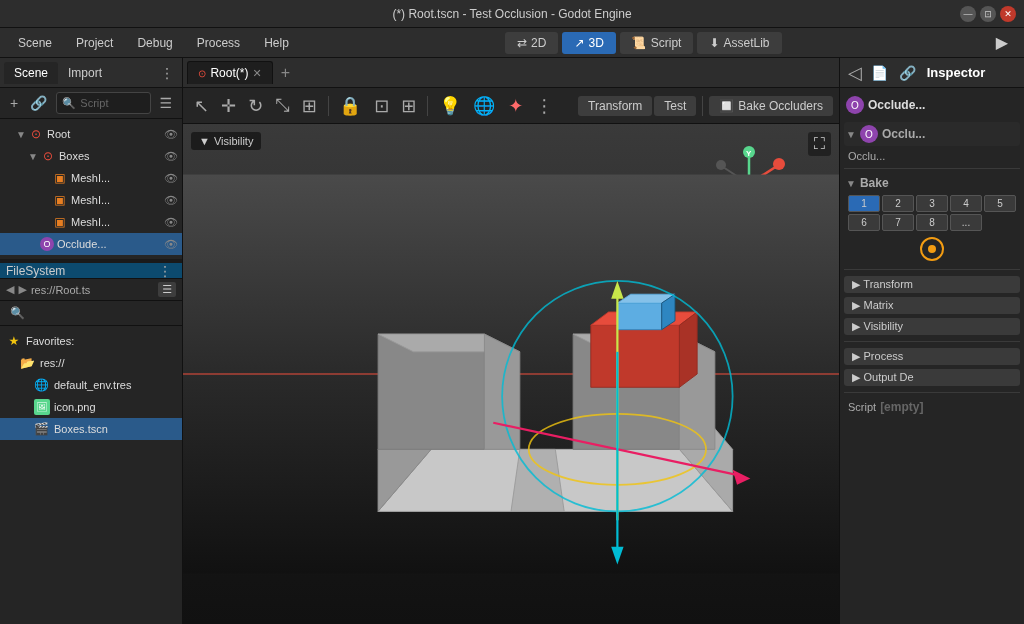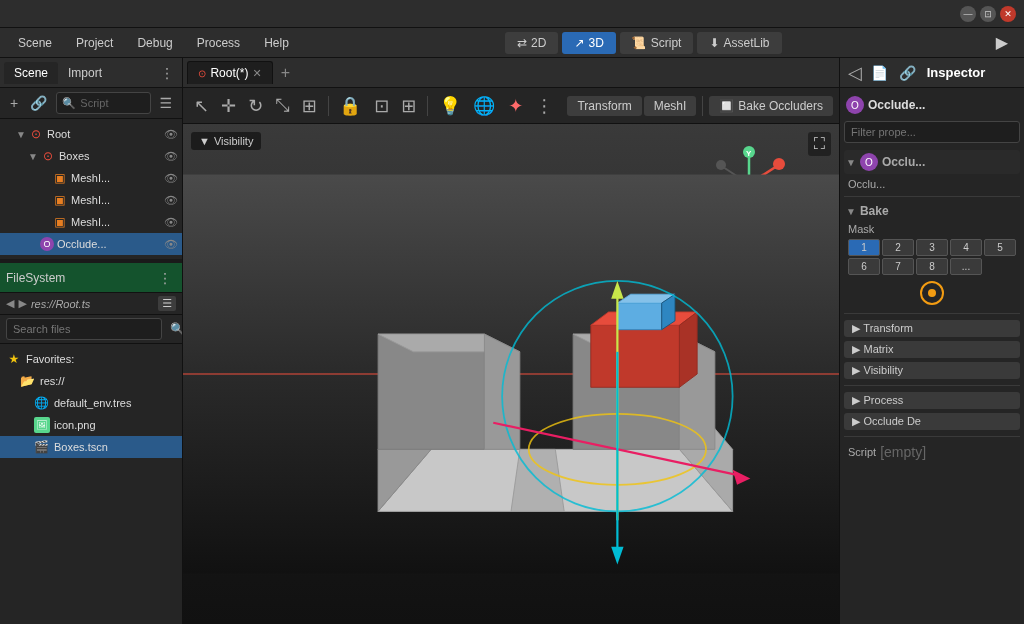--- a/index.html
+++ b/index.html
@@ -48,25 +48,25 @@
     .tree-icon { width: 16px; height: 16px; flex-shrink: 0; display: flex; align-items: center; justify-content: center; font-size: 12px; margin-right: 3px; }
     .tree-label { flex: 1; font-size: 11px; color: #ddd; white-space: nowrap; overflow: hidden; text-overflow: ellipsis; }
     .tree-eye { color: #888; font-size: 11px; margin-left: 2px; }
     .dot-red { color: #e74c3c; }
 
     
     .panel-divider { height: 4px; background: #1a1a1a; cursor: row-resize; }
 
     
     #filesystem-panel { flex: 1; display: flex; flex-direction: column; overflow: hidden; }
-    #fs-header { display: flex; align-items: center; padding: 4px 6px; background: #14532d; border-bottom: 1px solid #111; height: 30px; }
+    #fs-header { display: flex; align-items: center; padding: 4px 6px; background: #0c4a6e; border-bottom: 1px solid #111; height: 16px; }
     #fs-title { font-size: 12px; color: #ccc; flex: 1; }
     #fs-path { display: flex; align-items: center; padding: 3px 6px; background: #252525; border-bottom: 1px solid #111; gap: 4px; }
     .path-arrow { color: #888; font-size: 11px; cursor: pointer; }
-    .path-text { font-size: 11px; color: #aaa; flex: 1; font-style: italic; }
+    .path-text { font-size: 11px; color: #aaa; flex: 1; }
     .path-menu-btn { background: #3d3d3d; border: none; color: #ccc; padding: 1px 4px; border-radius: 2px; cursor: pointer; font-size: 11px; }
     #fs-search { display: flex; align-items: center; padding: 3px 6px; background: #252525; border-bottom: 1px solid #111; gap: 4px; }
     .fs-search-input { flex: 1; background: #1e1e1e; border: 1px solid #444; border-radius: 3px; padding: 2px 6px; color: #ccc; font-size: 11px; height: 22px; }
     #fs-tree { flex: 1; overflow-y: auto; padding: 4px 0; }
     .fs-item { display: flex; align-items: center; padding: 2px 6px; cursor: pointer; height: 22px; }
     .fs-item.selected { background: #2a5a8a; }
     .fs-icon { width: 16px; height: 16px; flex-shrink: 0; display: flex; align-items: center; justify-content: center; font-size: 12px; margin-right: 4px; }
     .fs-label { font-size: 11px; color: #ddd; white-space: nowrap; }
     .fs-indent { width: 14px; flex-shrink: 0; }
     .folder-icon { color: #e8c56a; }
@@ -125,27 +125,28 @@
     .insp-section-title { font-size: 12px; color: #aaa; font-weight: bold; }
     .insp-row { display: flex; align-items: center; padding: 2px 4px; gap: 4px; }
     .insp-label { font-size: 11px; color: #aaa; flex: 1; }
     .insp-mask-grid { display: grid; grid-template-columns: repeat(5, 1fr); gap: 2px; padding: 2px 4px; }
     .mask-btn { background: #3a3a3a; border: 1px solid #555; color: #ccc; font-size: 10px; padding: 2px 0; border-radius: 2px; cursor: pointer; text-align: center; }
     .mask-btn.active { background: #2a6ab5; }
     .insp-prop-btn { background: #3a3a3a; border: none; color: #ccc; padding: 2px 8px; border-radius: 3px; cursor: pointer; font-size: 11px; width: 100%; text-align: left; margin: 2px 0; }
     .insp-divider { height: 1px; background: #3a3a3a; margin: 4px 0; }
     .insp-script-row { display: flex; align-items: center; padding: 3px 4px; gap: 4px; }
     .insp-script-label { font-size: 11px; color: #aaa; }
-    .insp-script-value { font-size: 14px; color: #666; flex: 1; }
+    .insp-script-value { font-size: 12px; color: #666; flex: 1; font-weight: bold; }
     .insp-section-header-collapsible { display: flex; align-items: center; padding: 3px 2px; cursor: pointer; background: #2a2a2a; border-radius: 3px; margin: 2px 0; }
   </style>
 </head>
 <body>
 
 <div id="title-bar">
+  <span class="title">(*) Root.tscn - Test Occlusion - Godot Engine</span>
   <div class="win-controls">
     <button class="win-btn win-min">—</button>
     <button class="win-btn win-restore">⊡</button>
     <button class="win-btn win-close">✕</button>
   </div>
 </div>
 
 <div id="menu-bar">
   <span class="menu-item">Scene</span>
   <span class="menu-item">Project</span>
@@ -252,21 +253,20 @@
           <button class="panel-btn">⋮</button>
         </div>
       </div>
       <div id="fs-path">
         <span class="path-arrow">◀</span>
         <span class="path-arrow">▶</span>
         <span class="path-text">res://Root.ts</span>
         <button class="path-menu-btn">☰</button>
       </div>
       <div id="fs-search">
-        <input class="fs-search-input" type="text" placeholder="Search files" style="">
         <button class="icon-btn" style="font-size:12px;">🔍</button>
 
       </div>
       <div id="fs-tree">
 
         <div class="fs-item">
           <span class="fs-icon" style="color:#f1c40f;">★</span>
           <span class="fs-label">Favorites:</span>
         </div>
 
@@ -322,21 +322,21 @@
       <button class="vp-btn">🔒</button>
       <button class="vp-btn">⊡</button>
       <button class="vp-btn">⊞</button>
       <div class="vp-separator"></div>
       <button class="vp-btn">💡</button>
       <button class="vp-btn">🌐</button>
       <button class="vp-btn" style="color:#ff6b6b;">✦</button>
       <button class="vp-btn">⋮</button>
       <div class="vp-spacer"></div>
       <button class="vp-text-btn">Transform</button>
-      <button class="vp-text-btn">MeshI</button>
+      <button class="vp-text-btn">Test</button>
       <div class="vp-separator"></div>
       <button class="bake-btn">
         <span>🔲</span>
         <span>Bake Occluders</span>
       </button>
     </div>
 
     <div id="viewport">
 
       <div id="perspective-label">
@@ -429,44 +429,40 @@
       <span class="insp-tab-label">Inspector</span>
     </div>
     <div id="inspector-body">
       
       <div class="insp-node-header">
         <div class="insp-node-icon">O</div>
         <span class="insp-node-name">Occlude...</span>
       </div>
 
       
-      <input class="insp-filter" type="text" placeholder="Filter prope..." style="">
 
       
       <div class="insp-section">
         <div class="insp-section-header-collapsible">
           <span class="insp-section-arrow">▼</span>
           <span class="insp-node-icon" style="margin-right:4px;">O</span>
           <span class="insp-section-title">Occlu...</span>
         </div>
         <div class="insp-row">
           <span class="insp-label">Occlu...</span>
         </div>
       </div>
 
       <div class="insp-divider"></div>
 
       
       <div class="insp-section">
         <div class="insp-section-header">
           <span class="insp-section-arrow">▼</span>
           <span class="insp-section-title">Bake</span>
-        </div>
-        <div class="insp-row">
-          <span class="insp-label">Mask</span>
         </div>
 
         <div class="insp-mask-grid">
           <button class="mask-btn active">1</button>
           <button class="mask-btn">2</button>
           <button class="mask-btn">3</button>
           <button class="mask-btn">4</button>
           <button class="mask-btn">5</button>
           <button class="mask-btn">6</button>
           <button class="mask-btn">7</button>
@@ -505,21 +501,21 @@
 
       
       <button class="insp-prop-btn">
         <span>▶ </span>
         <span>Process</span>
       </button>
 
       
       <button class="insp-prop-btn">
         <span>▶ </span>
-        <span>Occlude De</span>
+        <span>Output De</span>
       </button>
 
       <div class="insp-divider"></div>
 
       
       <div class="insp-script-row">
         <span class="insp-script-label">Script</span>
         <span class="insp-script-value">[empty]</span>
       </div>
     </div>

